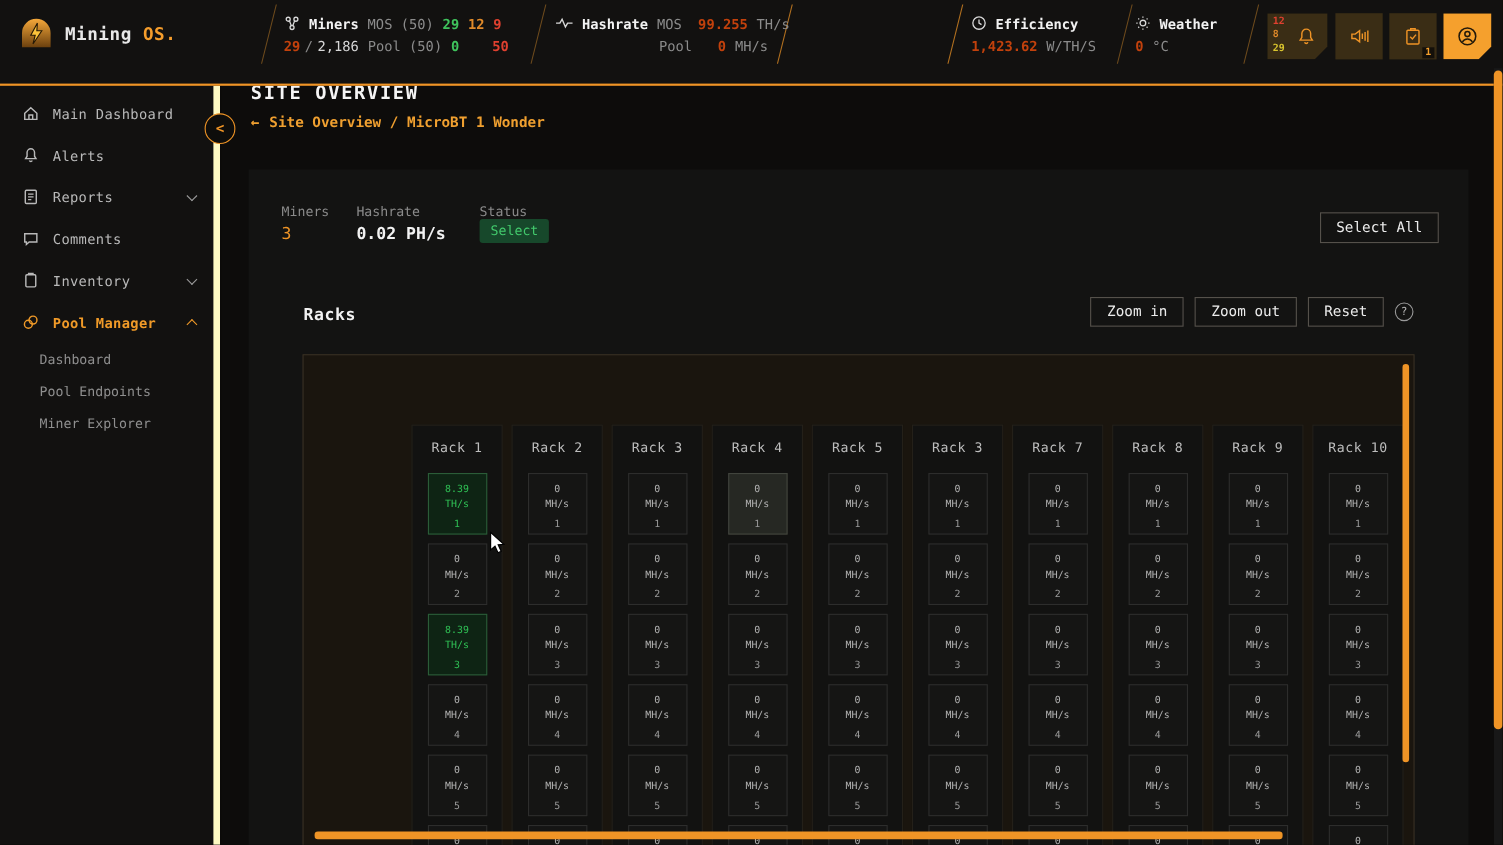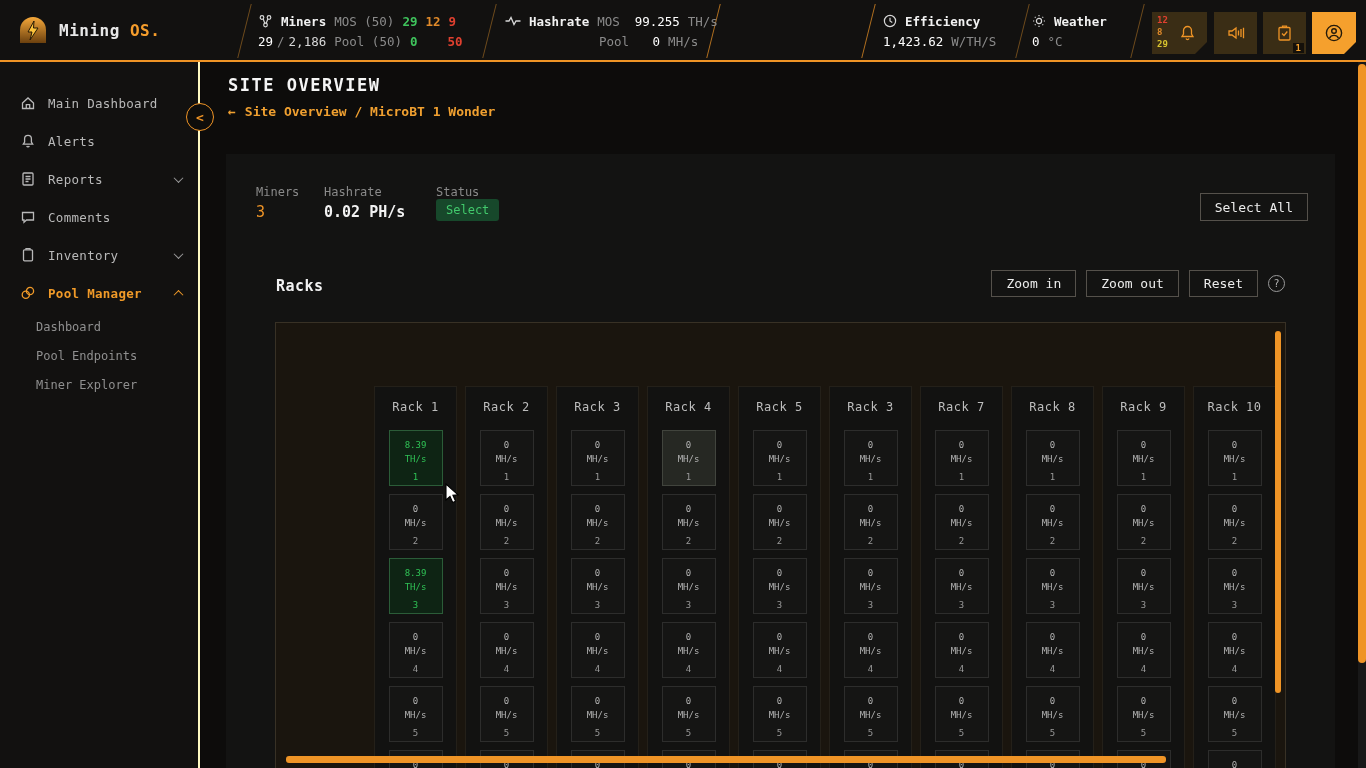--- a/index.html
+++ b/index.html
@@ -5,55 +5,55 @@
   * { margin:0; padding:0; box-sizing:border-box; }
   html,body { width:1366px; height:768px; overflow:hidden; }
   body {
     background:#0b0a09;
     font-family:"DejaVu Sans Mono", monospace;
     color:#e8e8e8;
     position:relative;
   }
   
   .header {
-    position:absolute; left:0; top:0; width:1366px; height:62px;
+    position:absolute; left:0; top:0; width:1366px; height:78px;
     background:#121110; border-bottom:2px solid #ef9426; z-index:30;
   }
   .brand { position:absolute; left:16px; top:13px; display:flex; align-items:center; gap:9px; }
   .brand-text { font-size:16px; font-weight:bold; letter-spacing:.5px; }
   .brand-text .accent { color:#f59d2c; }
   .hdr-sep { position:absolute; top:4px; height:54px; width:1px; background:#6e4b1c; transform:skewX(-14deg); }
   .hdr-sep.bright { background:#b06f1f; }
   .hdr-sec { position:absolute; top:0; height:62px; display:flex; align-items:center; }
   .sec-rows { display:flex; flex-direction:column; gap:5px; }
   .srow { display:flex; align-items:center; gap:8px; font-size:12.5px; }
   .lbl-strong { font-weight:bold; color:#f2f2f2; }
   .lbl-dim { color:#8b8b8b; }
   .n-green { color:#3fc35c; font-weight:bold; }
   .n-orange { color:#e08a2a; font-weight:bold; }
   .n-red { color:#df402f; font-weight:bold; }
   .n-yellow { color:#d8c42e; font-weight:bold; }
-  .v-strong { color:#ffffff; font-weight:normal; }
+  .v-strong { color:#c2410c; font-weight:bold; }
   .orange-txt { color:#ef8d26; font-weight:bold; }
   .orange-dim { color:#b27334; }
   .ral { text-align:right; display:inline-block; }
   .hdr-ico { display:flex; align-items:center; }
   
   .ibtn {
     position:absolute; top:12px; height:42px; background:#3a2d15;
     display:flex; align-items:center; justify-content:center; cursor:pointer;
   }
   .ibtn.notch { clip-path:polygon(0 0,100% 0,100% calc(100% - 12px),calc(100% - 12px) 100%,0 100%); }
   .ibtn.primary { background:#f5a02d; }
   .bell-nums { position:absolute; left:5px; top:2px; display:flex; flex-direction:column; line-height:12px; font-size:9px; font-weight:bold; }
   .task-badge { position:absolute; right:2px; bottom:1px; font-size:9px; font-weight:bold; color:#f5a02d; background:#14100a; padding:0 3px; }
   
   .sidebar {
     position:absolute; left:0; top:62px; width:200px; bottom:0;
-    background:#121110; border-right:2px solid #fef9c3; padding-top:22px; z-index:20;
+    background:#121110; border-right:6px solid #fef9c3; padding-top:22px; z-index:20;
   }
   .nav-item { height:38px; display:flex; align-items:center; padding:0 16px 0 20px; gap:12px; color:#b9b9b9; font-size:12.5px; cursor:pointer; }
   .nav-item .nav-label { flex:1; letter-spacing:.3px; }
   .nav-item.active { color:#f09a28; }
   .nav-ico { width:16px; height:16px; display:flex; }
   .nav-sub { height:29px; display:flex; align-items:center; padding-left:36px; color:#8f8f8f; font-size:12px; cursor:pointer; }
   .nav-sub.active { color:#f09a28; font-weight:bold; }
   .chev { width:7px; height:7px; border-right:1.4px solid #9a9a9a; border-bottom:1.4px solid #9a9a9a; }
   .chev.down { transform:rotate(45deg) translate(-1px,-1px); }
   .chev.up { transform:rotate(-135deg) translate(-1px,-1px); border-color:#f09a28; }

